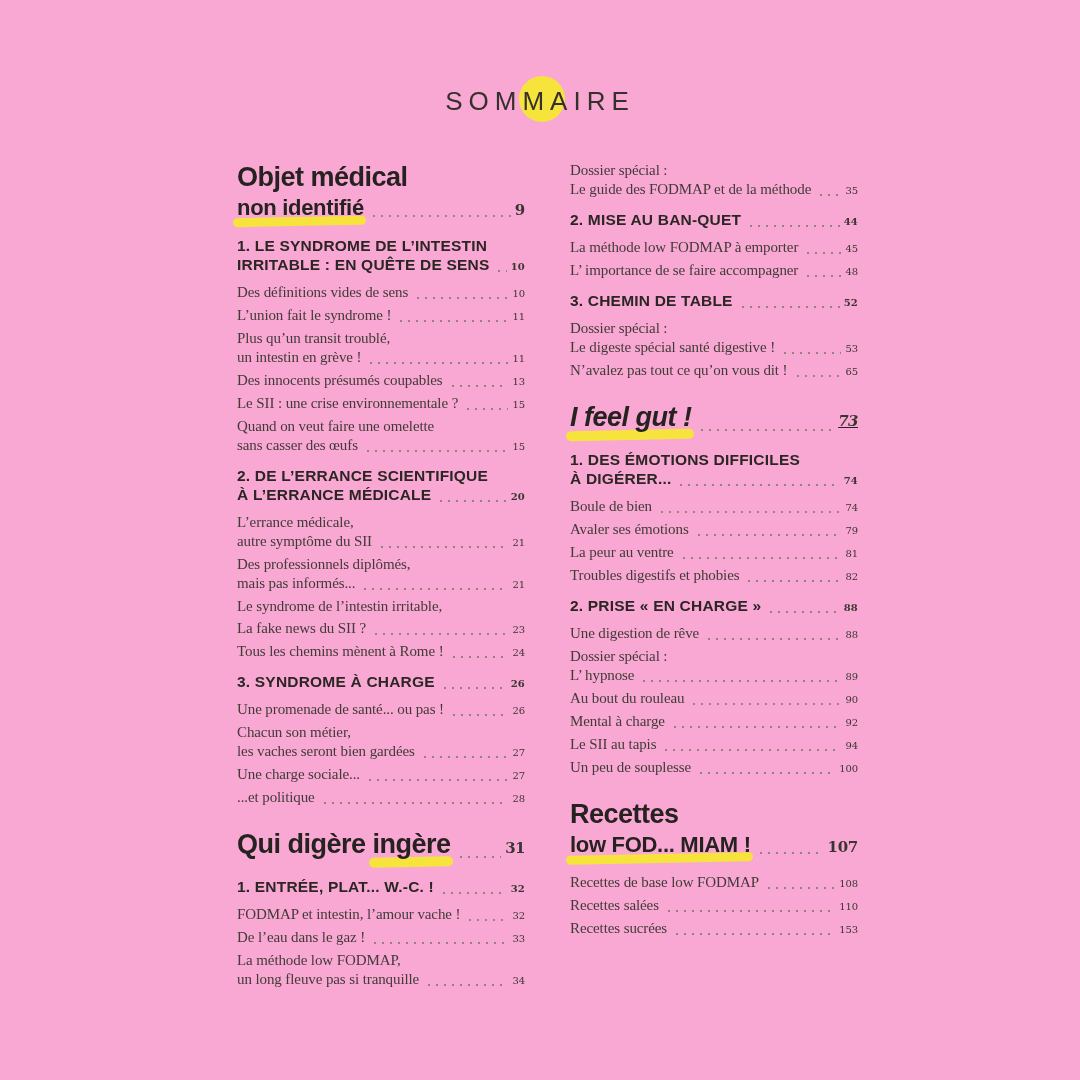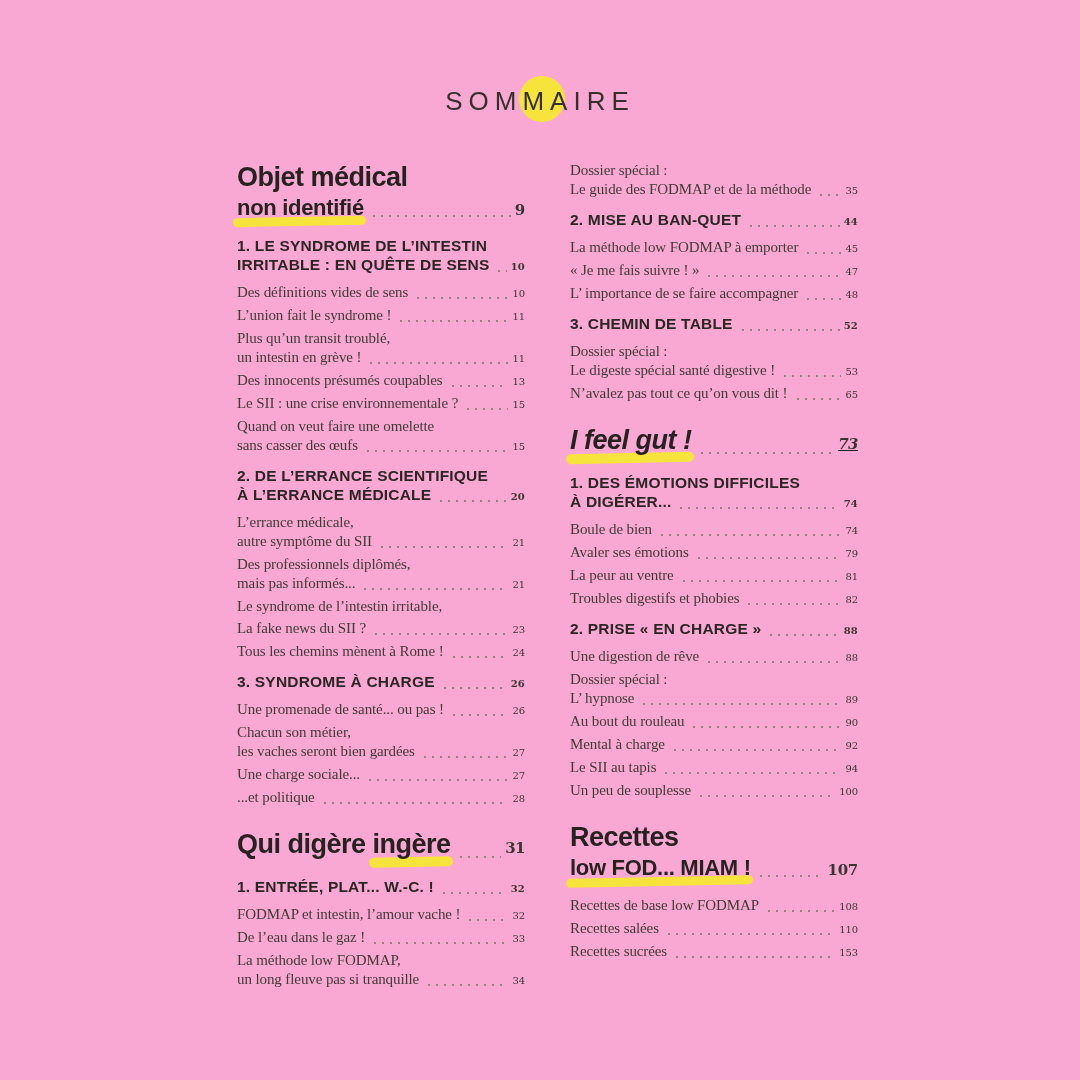--- a/index.html
+++ b/index.html
@@ -257,27 +257,20 @@
         </div>
         <div class="block entry">
           <div class="line row">
             <span class="t">La méthode low FODMAP à emporter</span>
             <span class="dots"></span>
             <span class="pg">45</span>
           </div>
         </div>
         <div class="block entry">
           <div class="line row">
-            <span class="t">« Je me fais suivre ! »</span>
-            <span class="dots"></span>
-            <span class="pg">47</span>
-          </div>
-        </div>
-        <div class="block entry">
-          <div class="line row">
             <span class="t">L’ importance de se faire accompagner</span>
             <span class="dots"></span>
             <span class="pg">48</span>
           </div>
         </div>
         <div class="block section">
           <div class="line row">
             <span class="t">3. CHEMIN DE TABLE</span>
             <span class="dots"></span>
             <span class="pg">52</span>

